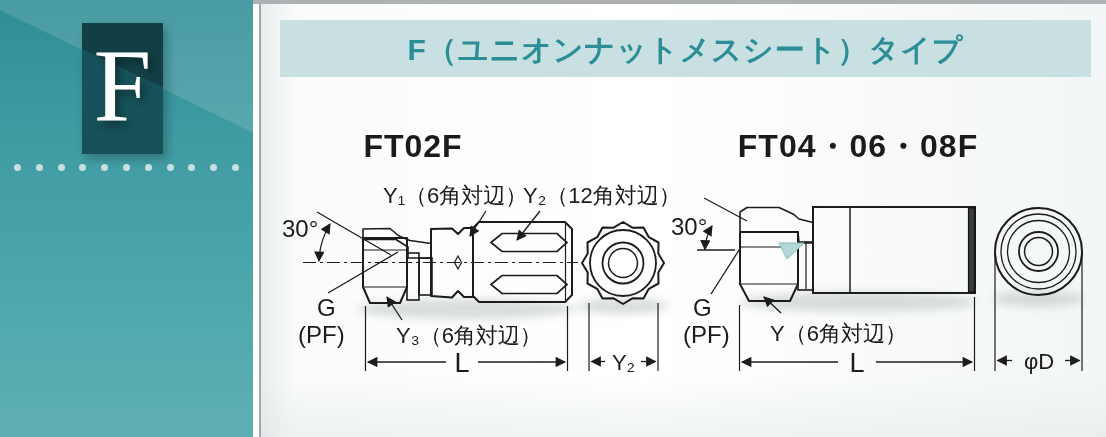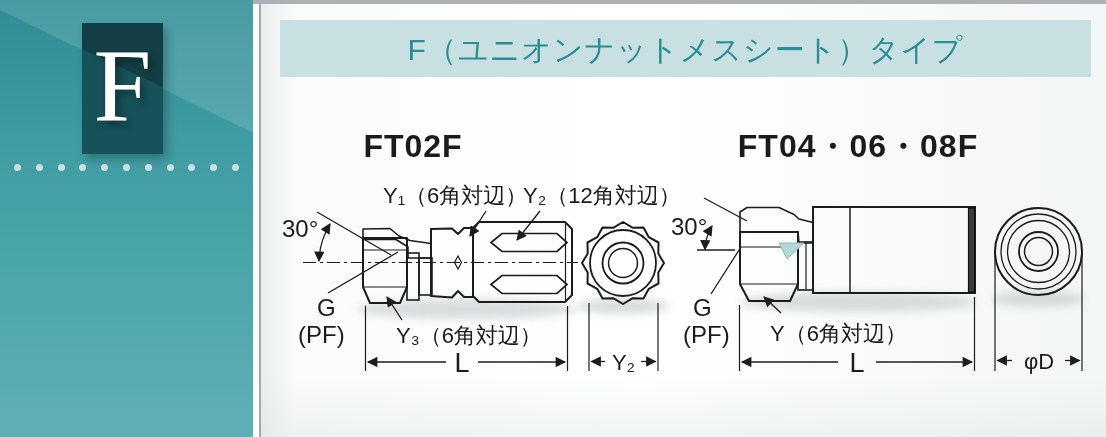--- a/index.html
+++ b/index.html
@@ -45,21 +45,21 @@
   .panel:after{
     content:"";position:absolute;left:0;right:0;bottom:0;height:60px;
     background:linear-gradient(180deg,rgba(222,230,230,0) 0%,rgba(214,224,224,.35) 100%);
   }
   .banner{
     position:absolute;left:19px;top:16px;width:811px;height:57px;
     background:#c9e0e3;
   }
   .banner span{
     display:block;width:100%;height:40px;line-height:59px;text-align:center;
-    font-size:30px;font-weight:normal;color:#2b8d95;letter-spacing:1px;
+    font-size:30px;font-weight:bold;color:#2b8d95;letter-spacing:1px;
   }
   
   svg.drawing{position:absolute;left:0;top:0;pointer-events:none;}
   .ln{stroke:#1c1c1c;fill:none;}
   .lbl{font-family:"Liberation Sans","DejaVu Sans",sans-serif;fill:#1b1b1b;}
   .title{font-size:32px;font-weight:bold;letter-spacing:1px;}
   .anno{font-size:22px;}
   .anno-lg{font-size:24px;}
   .dimtxt{font-size:27px;}
   .dimtxt-sm{font-size:22px;}

